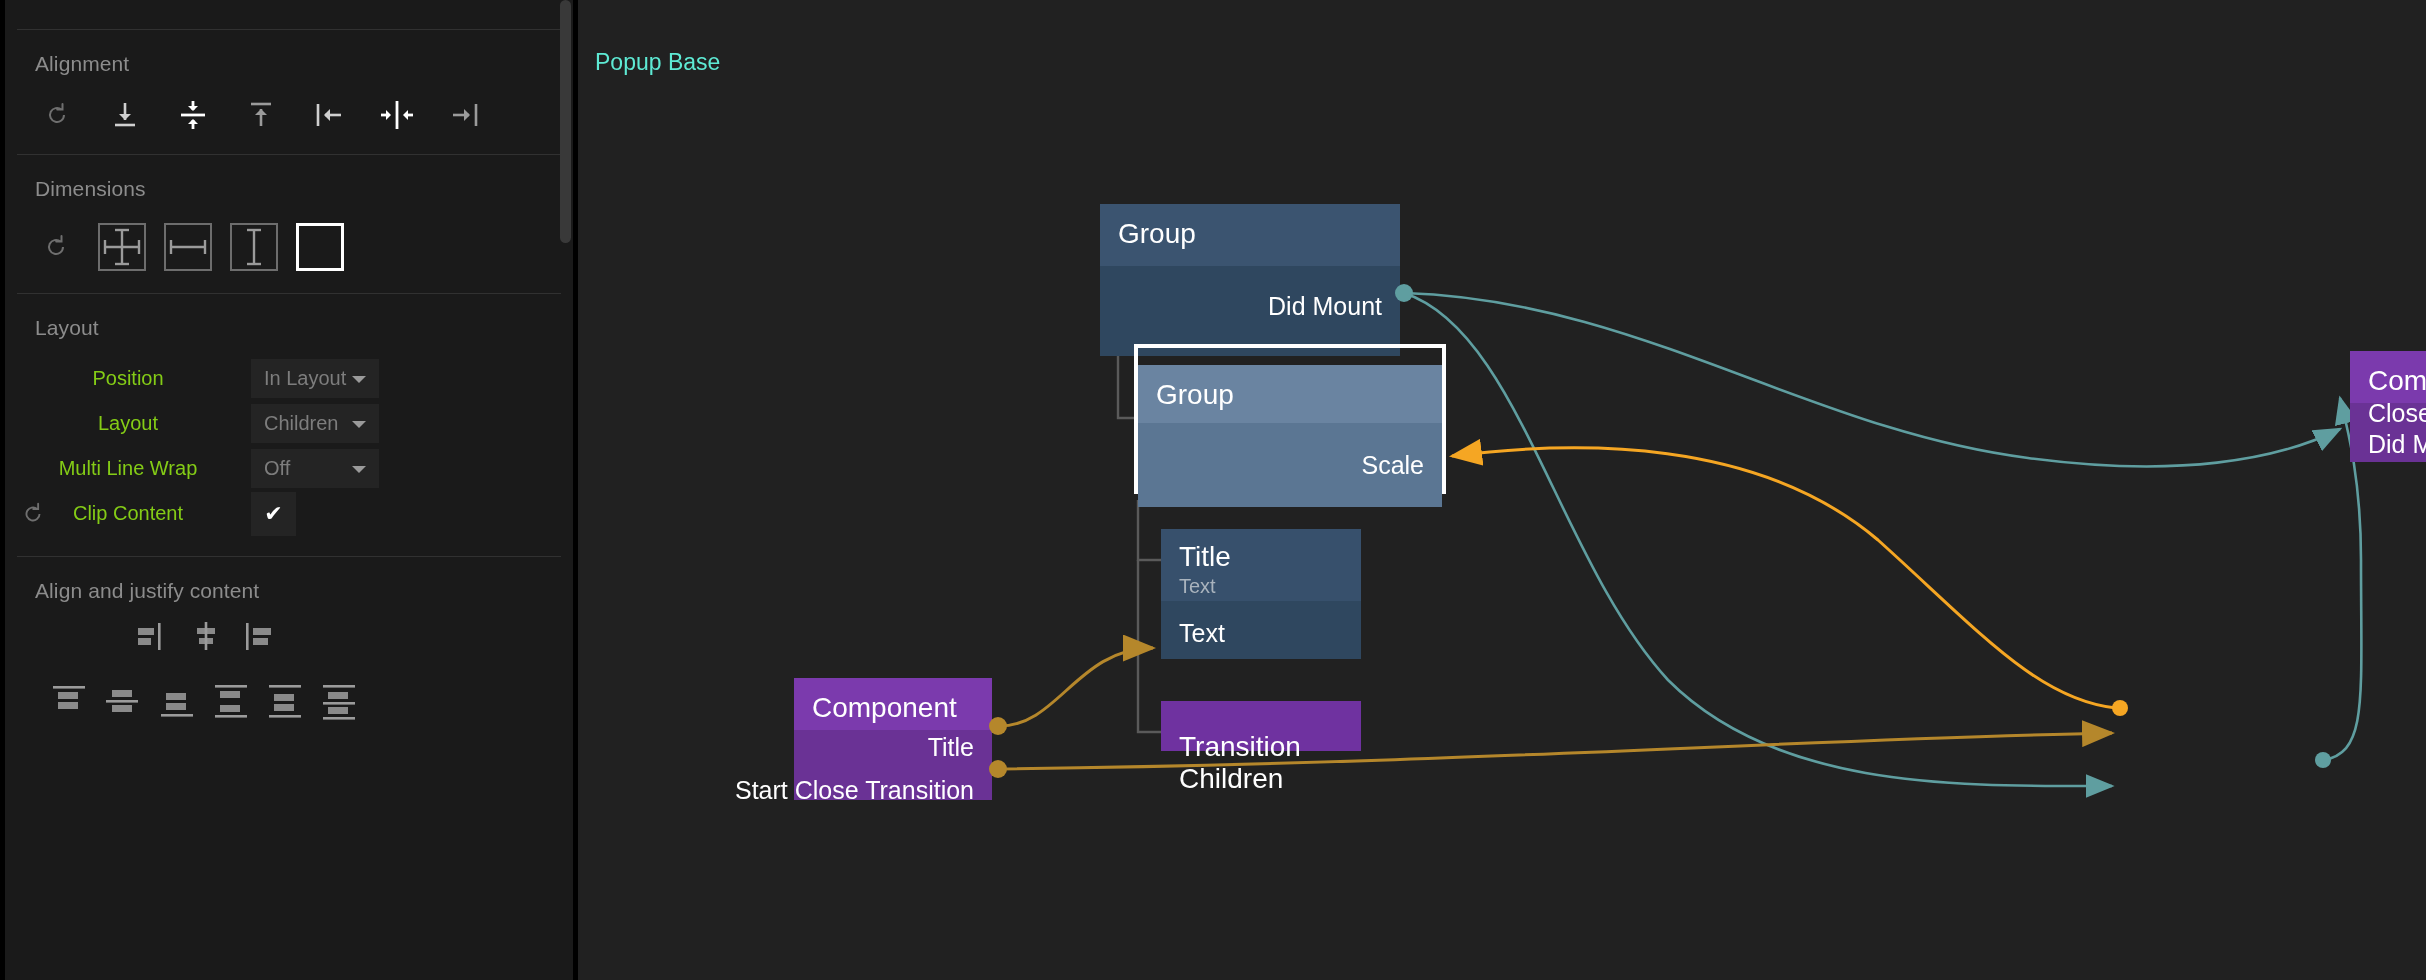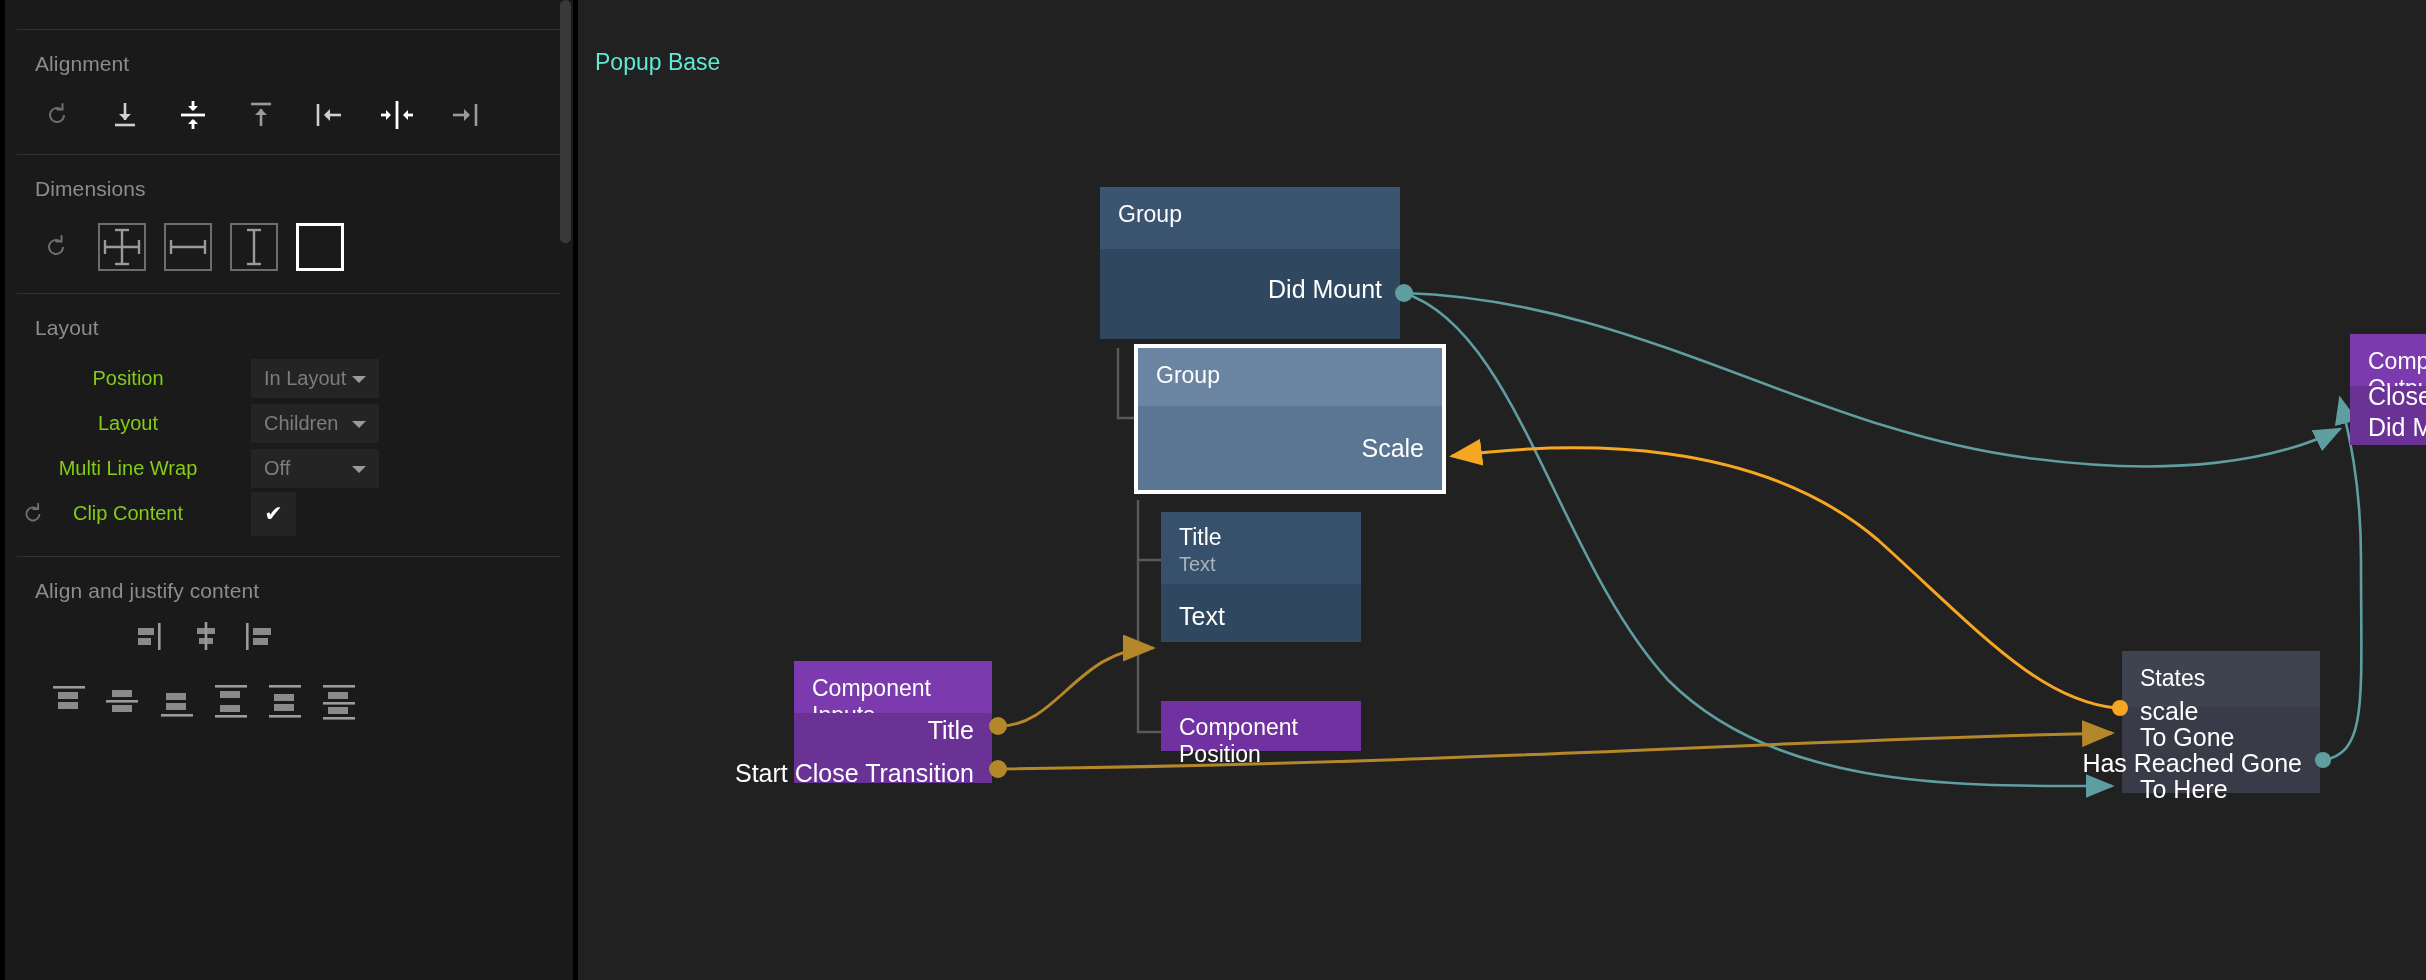--- a/index.html
+++ b/index.html
@@ -177,24 +177,25 @@
     width: 1848px; height: 980px;
     pointer-events: none;
   }
 
   
   .node {
     position: absolute;
     box-sizing: border-box;
   }
   .node-header {
-    font-size: 23px;
+    font-size: 28px;
     color: #ffffff;
     padding: 14px 0 0 18px;
     box-sizing: border-box;
+    margin-top: 17px;
   }
   .node-sub {
     font-size: 20px;
     color: #a9b3bd;
     padding: 2px 0 0 18px;
   }
   .node-body { position: relative; }
   .port {
     font-size: 25px;
     color: #ffffff;
@@ -533,46 +534,37 @@
     <div class="n-title-hdr" style="height:72px">
       <div class="node-header" style="padding-top:12px">Title</div>
       <div class="node-sub">Text</div>
     </div>
     <div class="node-body n-title-body" style="height:58px">
       <div class="port in" style="top:18px">Text</div>
     </div>
   </div>
 
   <div class="node n-purple" style="left:583px; top:701px; width:200px; height:50px;">
-    <div class="node-header" style="padding-top:13px">Component Position</div>
+    <div class="node-header" style="padding-top:13px">Transition Children</div>
   </div>
 
   <div class="node" style="left:216px; top:661px; width:198px; height:122px;">
     <div class="node-header n-purple-hdr" style="height:52px">Component Inputs</div>
     <div class="node-body n-purple-body" style="height:70px">
       <div class="port out" style="top:3px">Title</div>
       <div class="port out" style="top:46px">Start Close Transition</div>
     </div>
   </div>
   <svg style="position:absolute;left:408px;top:716px;width:24px;height:24px">
     <circle cx="12" cy="10" r="9" fill="#b5872b"></circle>
   </svg>
   <svg style="position:absolute;left:408px;top:759px;width:24px;height:24px">
     <circle cx="12" cy="10" r="9" fill="#b5872b"></circle>
   </svg>
 
-  <div class="node" style="left:1544px; top:651px; width:198px; height:142px;">
-    <div class="node-header n-states-hdr" style="height:56px">States</div>
-    <div class="node-body n-states-body" style="height:86px">
-      <div class="port in" style="top:-10px">scale</div>
-      <div class="port in" style="top:16px">To Gone</div>
-      <div class="port out" style="top:42px">Has Reached Gone</div>
-      <div class="port in" style="top:68px">To Here</div>
-    </div>
-  </div>
   <svg style="position:absolute;left:1531px;top:700px;width:22px;height:22px">
     <circle cx="11" cy="8" r="8" fill="#f5a623"></circle>
   </svg>
   <svg style="position:absolute;left:1734px;top:752px;width:22px;height:22px">
     <circle cx="11" cy="8" r="8" fill="#5f9ea0"></circle>
   </svg>
 
   <div class="node" style="left:1772px; top:334px; width:194px; height:111px;">
     <div class="node-header n-purple-hdr" style="height:52px">Component Outputs</div>
     <div class="node-body n-purple-body" style="height:59px">

